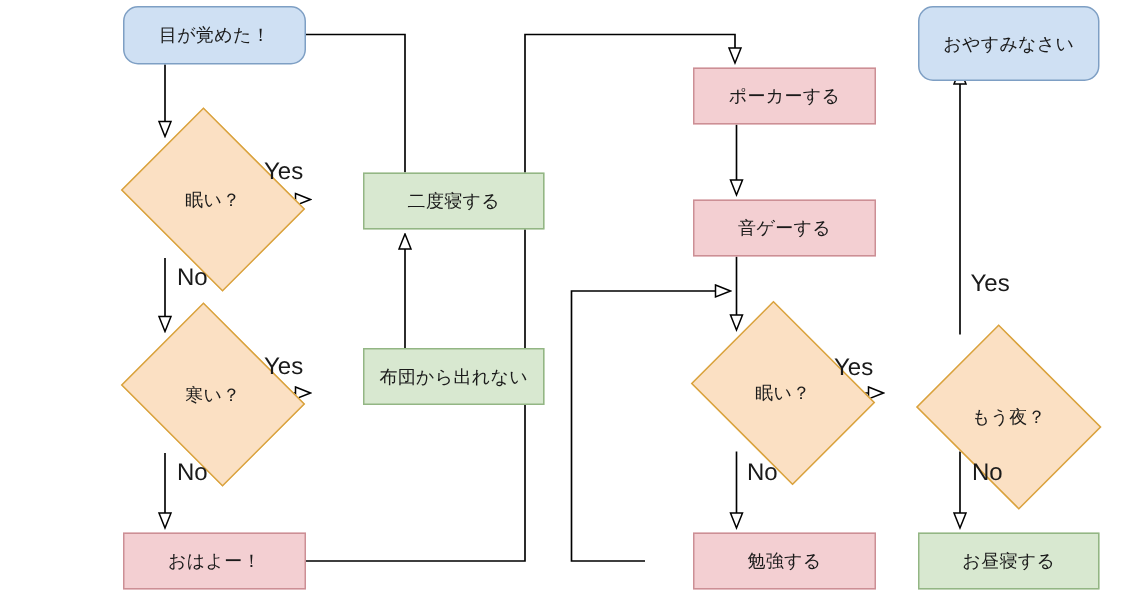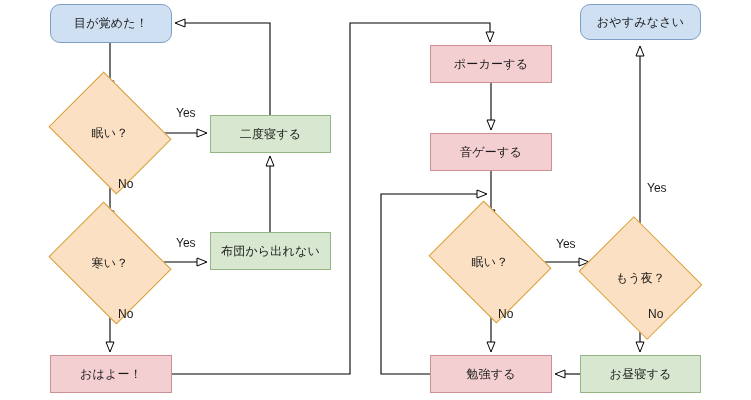--- a/index.html
+++ b/index.html
@@ -26,20 +26,21 @@
     box-sizing:border-box;
     display:flex;
     align-items:center;
     justify-content:center;
     text-align:center;
     font-size:12px;
     color:#1a1a1a;
     line-height:1.2;
     letter-spacing:0.2px;
     z-index:2;
+    margin-left:32px;
   }
   .node.terminal{
     background:#cfe0f3;
     border:1px solid #7e9fc4;
     border-radius:10px;
   }
   .node.process-green{
     background:#d8e8d0;
     border:1px solid #93b684;
   }
@@ -60,21 +61,21 @@
     transform:rotate(45deg);
     box-sizing:border-box;
   }
   .node.decision .dia-label{
     position:relative;
     z-index:1;
     text-align:right;
   }
   .edge-label{
     position:absolute;
-    font-size:12px;
+    font-size:16px;
     color:#1a1a1a;
     background:transparent;
     z-index:3;
     white-space:nowrap;
   }
 </style>
 </head>
 <body>
 
 <div id="canvas">
@@ -166,21 +167,21 @@
   </div>
 
   <div class="node process-red" style="left:430px;top:355px;width:122px;height:38px;">
     <span>勉強する</span>
   </div>
 
   <div class="node process-green" style="left:580px;top:355px;width:121px;height:38px;">
     <span>お昼寝する</span>
   </div>
 
-  <div class="node terminal" style="left:580px;top:4px;width:121px;height:36px;">
+  <div class="node terminal" style="left:580px;top:4px;width:121px;height:50px;">
     <span>おやすみなさい</span>
   </div>
 
   <span class="edge-label" style="left:176px;top:106px;">Yes</span>
   <span class="edge-label" style="left:118px;top:177px;">No</span>
   <span class="edge-label" style="left:176px;top:236px;">Yes</span>
   <span class="edge-label" style="left:118px;top:307px;">No</span>
   <span class="edge-label" style="left:556px;top:237px;">Yes</span>
   <span class="edge-label" style="left:498px;top:307px;">No</span>
   <span class="edge-label" style="left:647px;top:181px;">Yes</span>

